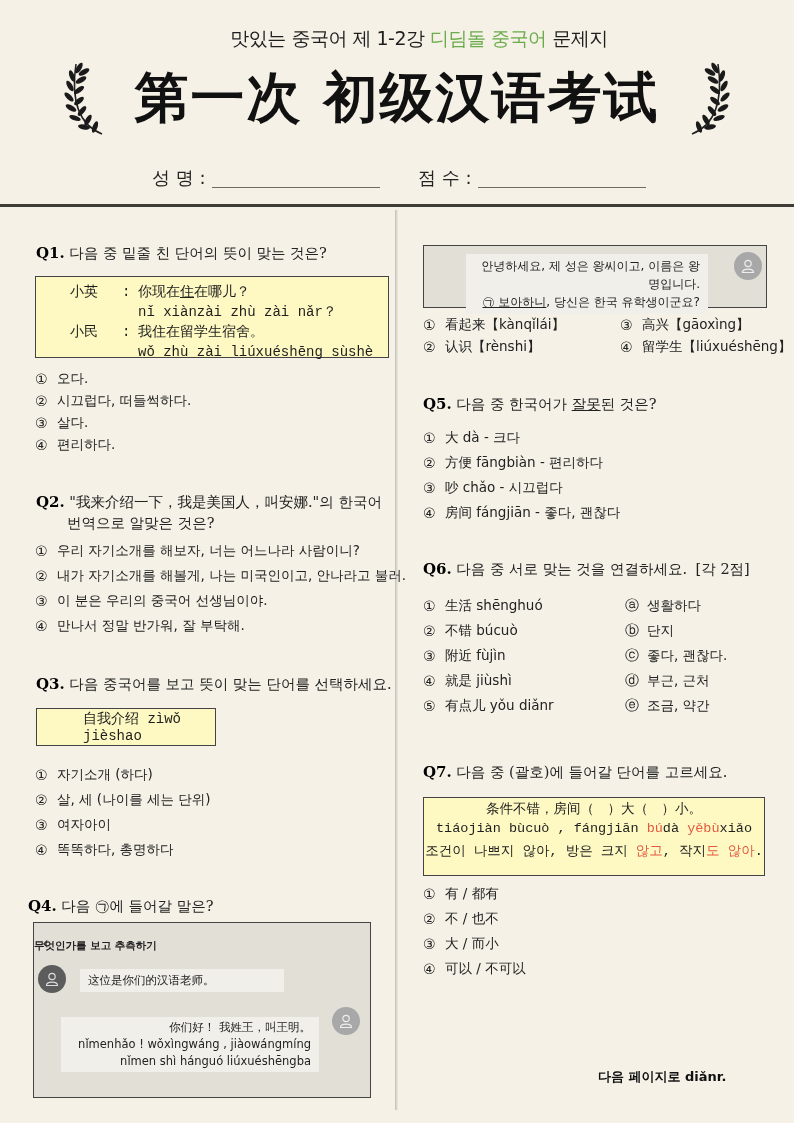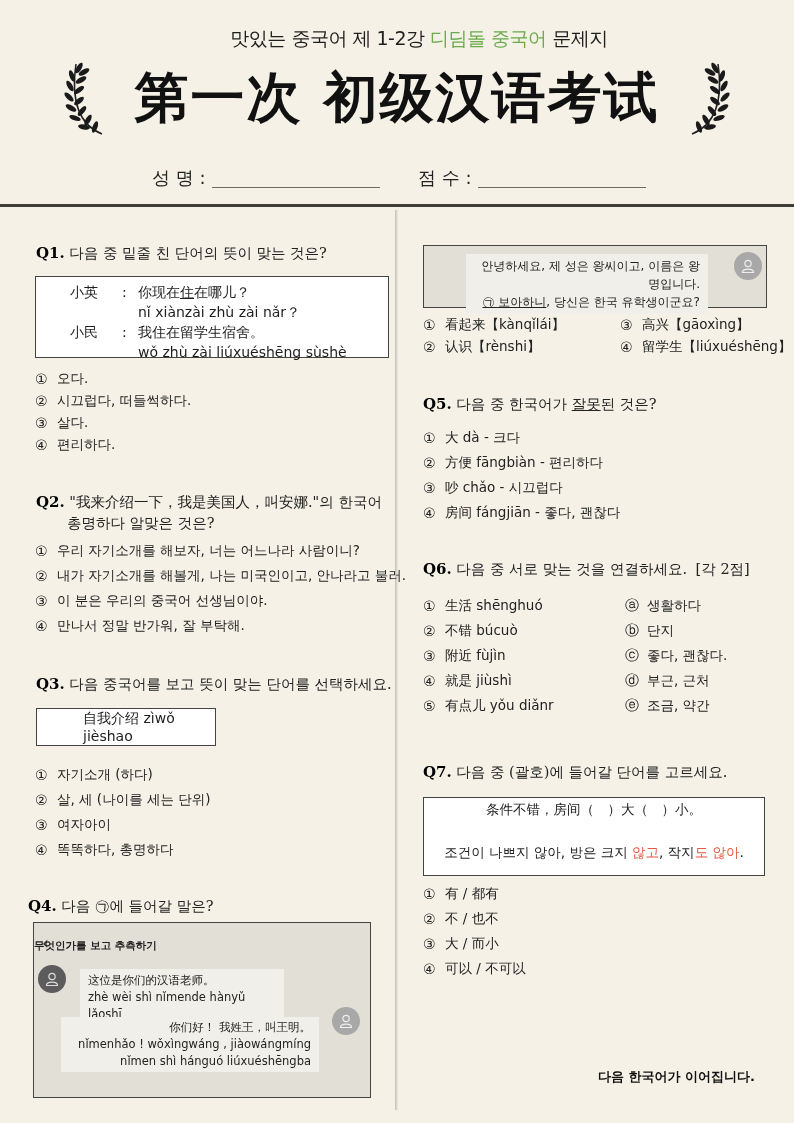--- a/index.html
+++ b/index.html
@@ -19,21 +19,21 @@
   .score-label { left: 418px; }
 
   .top-rule { position: absolute; top: 204px; left: 0; width: 794px; height: 3px; background: #3f3d37; }
   .col-divider { position: absolute; top: 210px; left: 395px; width: 3px; height: 900px; background: #d8d5cc; border-left: 1px solid #c9c6bd; border-right: 1px solid #e6e3da; }
 
   .q-title { position: absolute; font-size: 14.5px; color: #222; white-space: nowrap; }
   .q-title .qnum { font-family: "DejaVu Serif", "Liberation Serif", serif; font-weight: bold; font-size: 15px; color: #000000; }
   .q-title .qtext { font-family: "DejaVu Serif", "Liberation Serif", serif; text-align: right; }
   .u { text-decoration: underline; }
 
-  .box { position: absolute; background: #ffffff; border: 1.5px solid #444; }
+  .box { position: absolute; background: #fef9c3; border: 1.5px solid #444; font-family: Liberation Mono, monospace; }
   .opts { position: absolute; font-size: 13.5px; color: #222; }
   .opts .opt { display: flex; align-items: center; height: 22px; white-space: nowrap; }
   .opts .opt .num { width: 22px; font-size: 14px; }
   .opts.spaced .opt { height: 25px; }
 
   .dlg { font-size: 14px; line-height: 20px; }
   .dlg .row { display: flex; }
   .dlg .spk { width: 52px; }
   .dlg .colon { width: 16px; }
 
@@ -145,21 +145,21 @@
       <span>살다.</span>
     </div>
   <div class="opt">
       <span class="num">④</span>
       <span>편리하다.</span>
     </div>
 </div>
 
 <div class="q-title" style="left:36px; top:492px; line-height:21px;">
   <div><span class="qnum">Q2.</span> <span class="qtext">"我来介绍一下，我是美国人，叫安娜."의 한국어</span></div>
-  <div style="padding-left:31px;"><span class="qtext">총명하다 알맞은 것은?</span></div>
+  <div style="padding-left:31px;"><span class="qtext">번역으로 알맞은 것은?</span></div>
 </div>
 <div class="opts spaced" style="left:35px; top:538px;">
   <div class="opt">
       <span class="num">①</span>
       <span>우리 자기소개를 해보자, 너는 어느나라 사람이니?</span>
     </div>
   <div class="opt">
       <span class="num">②</span>
       <span>내가 자기소개를 해볼게, 나는 미국인이고, 안나라고 불러.</span>
     </div>
@@ -207,21 +207,20 @@
   <span class="back">‹</span>
   <div class="hdr">무엇인가를 보고 추측하기</div>
   <div class="avatar dark" style="left:4px; top:42px;">
     <svg width="16" height="16" viewBox="0 0 16 16">
         <circle cx="8" cy="5.5" r="3.2" fill="none" stroke="#ddd" stroke-width="1.2"></circle>
         <path d="M2.5 14.5 C2.5 10 13.5 10 13.5 14.5 Z" fill="none" stroke="#ddd" stroke-width="1.2"></path>
       </svg>
   </div>
   <div class="bubble" style="left:46px; top:46px; width:204px;">
     <div>这位是你们的汉语老师。</div>
-    <div>zhè wèi shì nǐmende hànyǔ lǎoshī</div>
   </div>
   <div class="avatar grey" style="left:298px; top:84px;">
     <svg width="16" height="16" viewBox="0 0 16 16">
         <circle cx="8" cy="5.5" r="3.2" fill="none" stroke="#eee" stroke-width="1.2"></circle>
         <path d="M2.5 14.5 C2.5 10 13.5 10 13.5 14.5 Z" fill="none" stroke="#eee" stroke-width="1.2"></path>
       </svg>
   </div>
   <div class="bubble right" style="left:27px; top:94px; width:258px; padding:2px 8px;">
     <div>你们好！ 我姓王，叫王明。</div>
     <div>nǐmenhǎo ! wǒxìngwáng , jiàowángmíng</div>
@@ -334,34 +333,35 @@
       <span>조금, 약간</span>
     </div>
 </div>
 
 <div class="q-title" style="left:423px; top:763px;">
   <span class="qnum">Q7.</span>
   <span class="qtext">다음 중 (괄호)에 들어갈 단어를 고르세요.</span>
 </div>
 <div class="box" style="left:423px; top:797px; width:342px; height:79px; text-align:center; font-size:13.5px; line-height:19px; padding-top:2px;">
   <div>条件不错，房间（　）大（　）小。</div>
-  <div style="margin-top:24px;"><span>조건이 나쁘지 않아, 방은 크지 </span><span class="red">않고</span><span>, 작지</span><span class="red">도 않아</span><span>.</span></div>
+  <div><span>tiáojiàn bùcuò , fángjiān </span><span class="red">bú</span><span>dà </span><span class="red">yěbù</span><span>xiǎo</span></div>
+  <div style="margin-top:4px;"><span>조건이 나쁘지 않아, 방은 크지 </span><span class="red">않고</span><span>, 작지</span><span class="red">도 않아</span><span>.</span></div>
 </div>
 <div class="opts spaced" style="left:423px; top:881px;">
   <div class="opt">
       <span class="num">①</span>
       <span>有 / 都有</span>
     </div>
   <div class="opt">
       <span class="num">②</span>
       <span>不 / 也不</span>
     </div>
   <div class="opt">
       <span class="num">③</span>
       <span>大 / 而小</span>
     </div>
   <div class="opt">
       <span class="num">④</span>
       <span>可以 / 不可以</span>
     </div>
 </div>
 
-<div class="footer">다음 한국어가 이어집니다.</div>
+<div class="footer">다음 페이지로 diǎnr.</div>
 
 </body></html>

